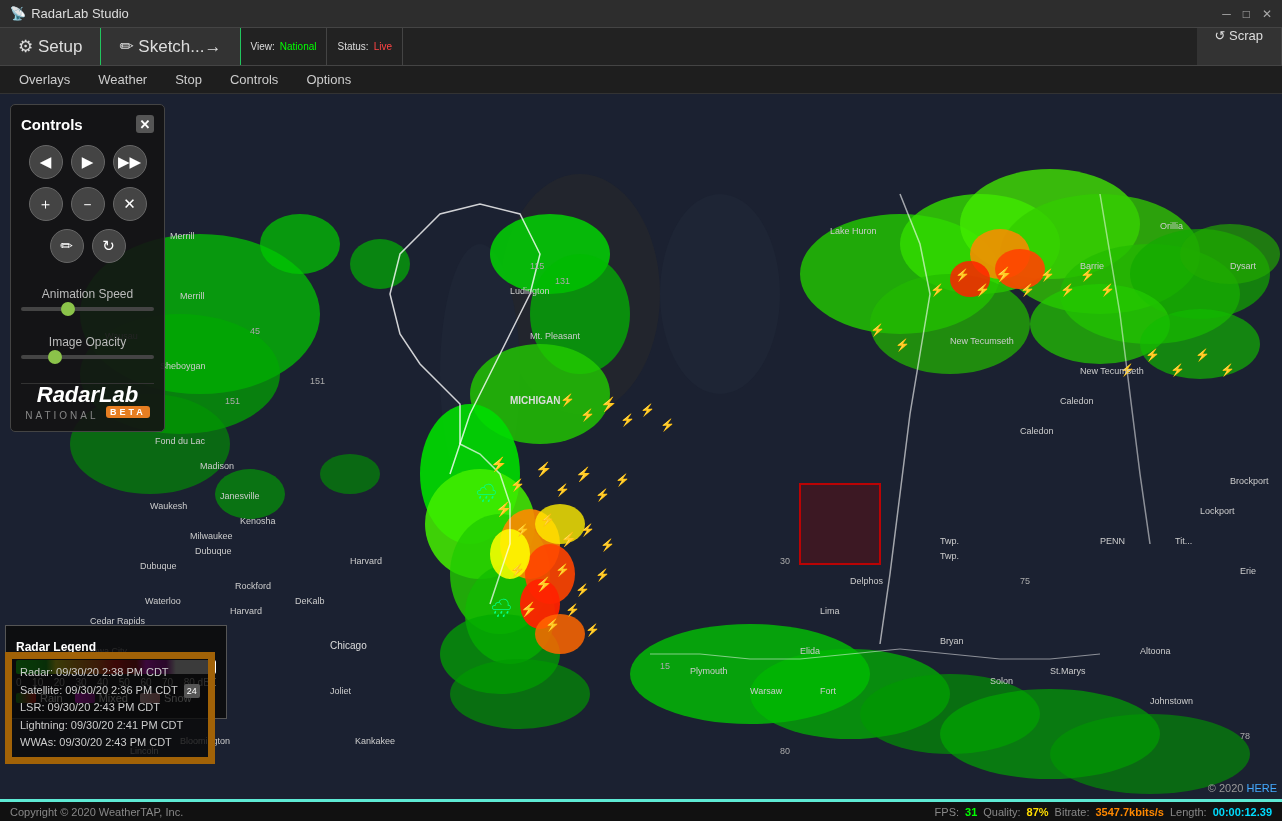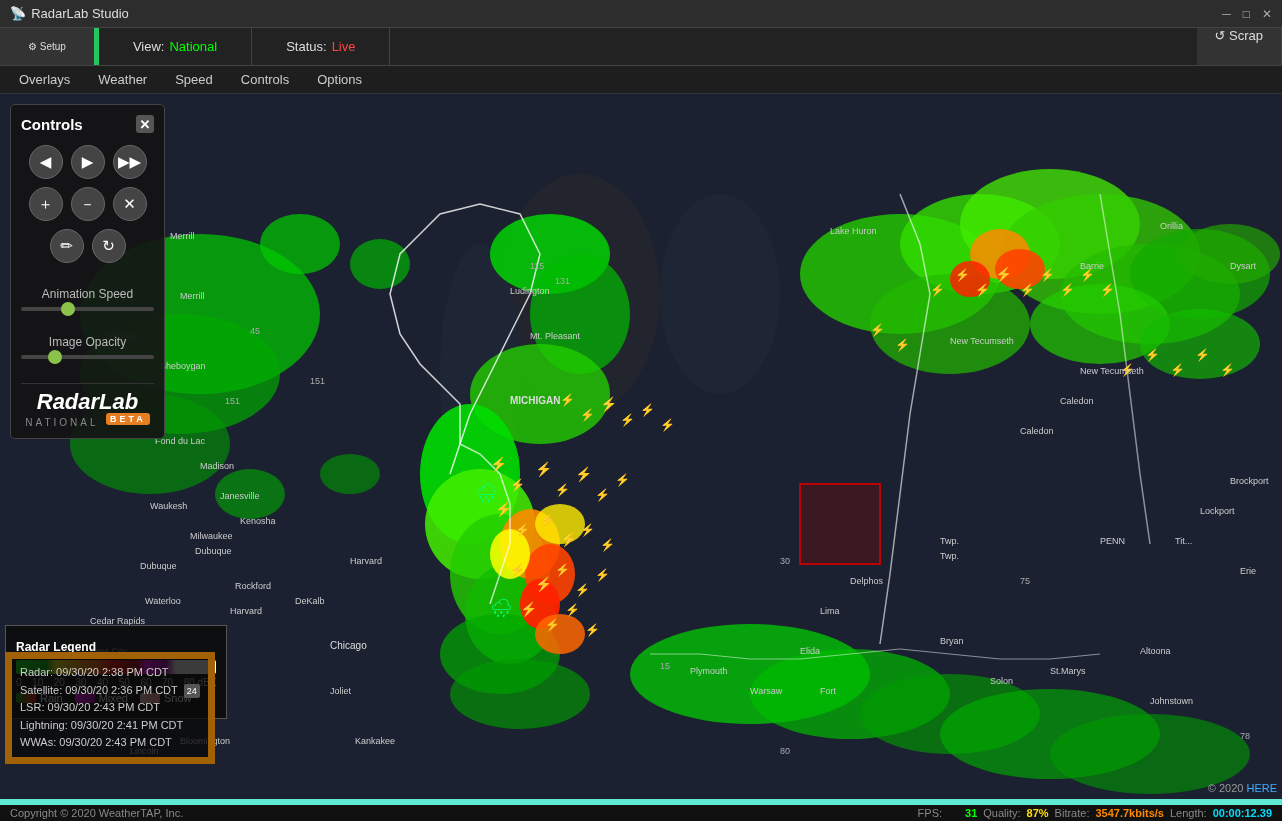--- a/index.html
+++ b/index.html
@@ -16,30 +16,30 @@
     #title-bar .window-controls { display: flex; gap: 12px; }
     #title-bar .window-controls span { color: #aaa; font-size: 12px; cursor: pointer; }
 
     
     #toolbar {
       width: 100%; height: 38px; background: #222;
       display: flex; align-items: center;
       border-bottom: 1px solid #444;
     }
     .toolbar-btn {
-      height: 100%; padding: 0 28px;
+      height: 100%; padding: 0 18px;
       display: flex; align-items: center; gap: 6px;
-      background: #333; border: none; border-right: 5px solid #22c55e;
-      color: #ddd; font-size: 10px; cursor: pointer;
+      background: #333; border: none; border-right: 1px solid #22c55e;
+      color: #ddd; font-size: 17px; cursor: pointer;
     }
     .toolbar-info {
-      height: 100%; padding: 0 34px;
+      height: 100%; padding: 0 10px;
       display: flex; align-items: center; gap: 5px;
       border-right: 1px solid #444;
-      font-size: 13px;
+      font-size: 10px;
     }
     .toolbar-info .label { color: #ddd; }
     .toolbar-info .value-green { color: #00ff00; }
     .toolbar-info .value-red { color: #ff4444; }
     .toolbar-info .value-purple { color: #cc44ff; }
     .toolbar-scrap {
       height: 100%; padding: 0 18px;
       display: flex; gap: 6px;
       background: #333; border: none; border-right: 1px solid #444;
       color: #ddd; font-size: 13px; cursor: pointer; margin-left: auto;
@@ -111,21 +111,21 @@
       width: 14px; height: 14px; background: #8bc34a; border-radius: 50%;
       position: absolute; top: -5px; left: 30%;
       cursor: pointer;
     }
     .slider-thumb2 {
       width: 14px; height: 14px; background: #8bc34a; border-radius: 50%;
       position: absolute; top: -5px; left: 20%;
       cursor: pointer;
     }
     .radarlab-logo {
-      text-align: center; margin-top: 6px; padding-top: 7px;
+      text-align: center; margin-top: 6px; padding-top: 0;
       border-top: 1px solid #333;
     }
     .radarlab-logo .logo-text {
       font-size: 22px; font-weight: bold; color: #fff;
       font-style: italic; line-height: 1;
     }
     .radarlab-logo .logo-sub { font-size: 10px; color: #888; letter-spacing: 3px; }
     .beta-badge {
       display: inline-block; background: #e67e22;
       color: #fff; font-size: 9px; padding: 1px 4px; border-radius: 3px;
@@ -176,27 +176,27 @@
     #map-copyright {
       position: absolute; bottom: 5px; right: 5px;
       font-size: 11px; color: #999; z-index: 100;
     }
     #map-copyright a { color: #4af; text-decoration: none; }
 
     
     #status-bar {
       width: 100%; height: 22px; background: #111;
       display: flex; align-items: center; justify-content: space-between;
-      padding: 0 10px; border-top: 6px solid #5eead4;
+      padding: 0 10px; border-top: 3px solid #5eead4;
       position: absolute; bottom: 0; left: 0;
     }
     .status-left { font-size: 11px; color: #888; }
     .status-right { font-size: 11px; color: #ccc; display: flex; gap: 6px; }
     .status-right .lbl { color: #888; }
-    .status-right .val-green { color: #00ff00; font-weight: bold; margin-left: 17px; }
+    .status-right .val-green { color: #00ff00; font-weight: bold; }
     .status-right .val-yellow { color: #ffdd00; font-weight: bold; }
     .status-right .val-orange { color: #ff8800; font-weight: bold; }
     .status-right .val-cyan { color: #00ddff; font-weight: bold; }
 
     
     #radar-svg {
       position: absolute; top: 0; left: 0; width: 100%; height: 100%;
     }
   </style>
 </head>
@@ -211,37 +211,40 @@
     <span>─</span>
     <span>□</span>
     <span>✕</span>
   </div>
 </div>
 
 <div id="toolbar">
   <button class="toolbar-btn">
     <span>⚙ Setup</span>
   </button>
+  <button class="toolbar-btn">
+    <span>✏ Sketch...→</span>
+  </button>
   <div class="toolbar-info">
     <span class="label">View:</span>
     <span class="value-green">National</span>
   </div>
   <div class="toolbar-info">
     <span class="label">Status:</span>
     <span class="value-red">Live</span>
   </div>
   <button class="toolbar-scrap">
     <span>↺ Scrap</span>
   </button>
 </div>
 
 <div id="menubar">
   <div class="menu-item">Overlays</div>
   <div class="menu-item">Weather</div>
-  <div class="menu-item">Speed</div>
+  <div class="menu-item">Stop</div>
   <div class="menu-item">Controls</div>
   <div class="menu-item">Options</div>
 </div>
 
 <div id="main" style="position:relative; height: calc(821px - 28px - 38px - 28px - 22px);">
 
   <div id="map-bg"></div>
 
   <svg id="radar-svg" xmlns="http://www.w3.org/2000/svg" viewBox="0 0 1282 705">
 

